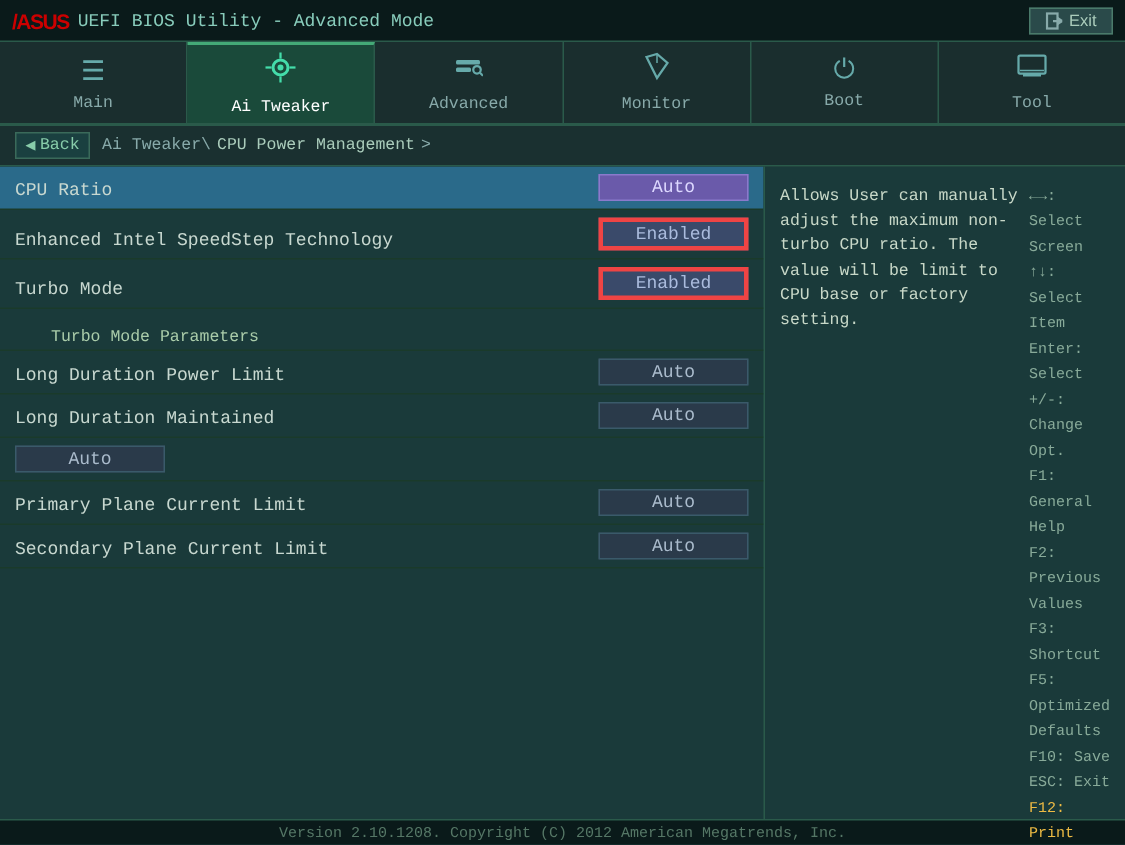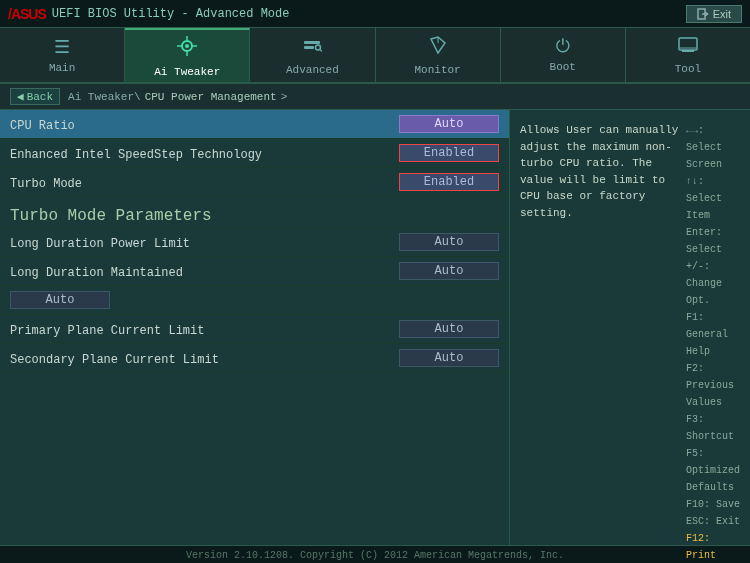--- a/index.html
+++ b/index.html
@@ -137,37 +137,38 @@
       padding-top: 10px;
       padding-bottom: 2px;
     }
     .setting-label {
       flex: 1;
       color: #c8d8d0;
       font-size: 12px;
     }
     .setting-row.section-header .setting-label {
       color: #aaccaa;
-      font-size: 16px;
+      font-size: 11px;
+      margin-left: 24px;
     }
     .setting-value {
       min-width: 100px;
       padding: 1px 6px;
       font-size: 12px;
       text-align: center;
     }
     .value-auto {
       background: #2a3a4a;
       color: #aabbcc;
       border: 1px solid #3a5a6a;
     }
     .value-enabled {
       background: #3a4a6a;
       color: #aabbdd;
-      border: 1px solid #ef4444;
+      border: 3px solid #ef4444;
     }
     .value-highlighted {
       background: #6a5aaa;
       color: #ddd8ff;
       border: 1px solid #8a7acc;
     }
 
     
     .right-panel {
       flex: 1;

